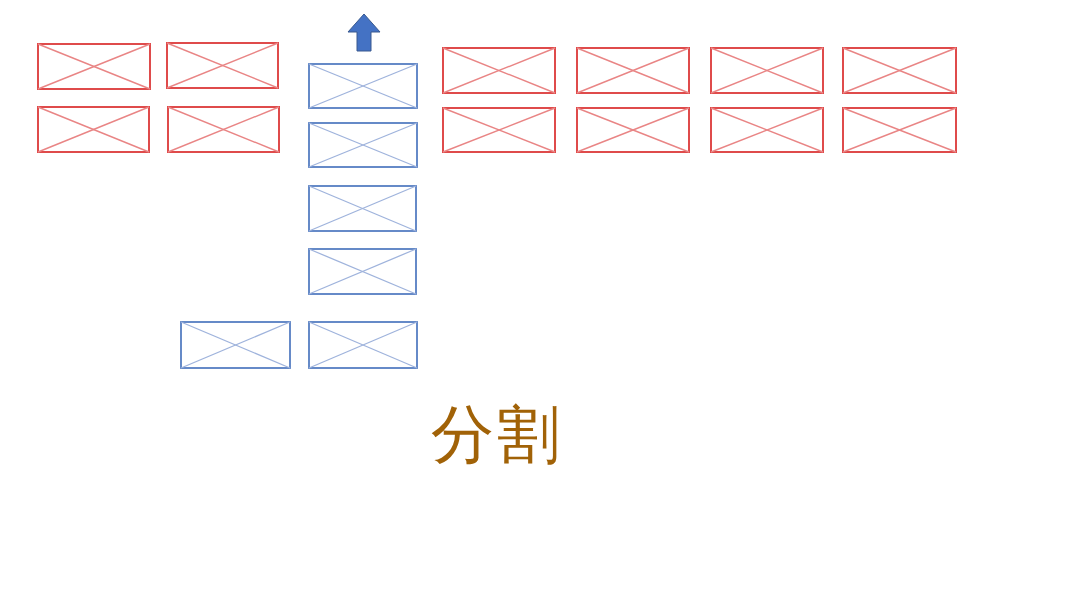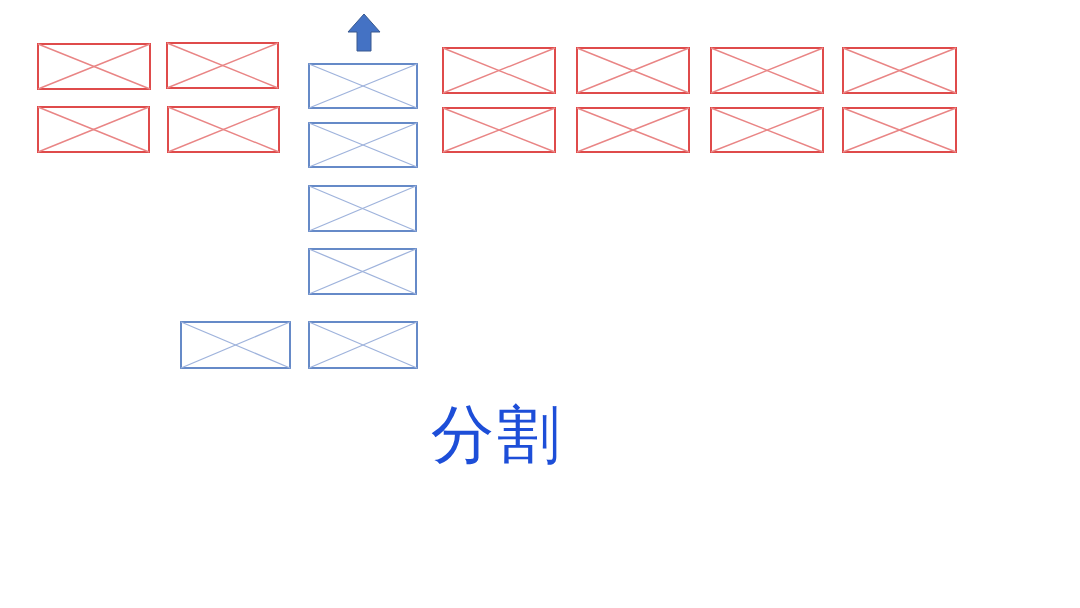--- a/index.html
+++ b/index.html
@@ -25,21 +25,21 @@
   }
   .slide-title {
     position: absolute;
     left: 417px;
     top: 398px;
     width: 160px;
     text-align: center;
     font-size: 63px;
     line-height: 1.15;
     font-weight: 500;
-    color: #1d4ed8;
+    color: #a16207;
     letter-spacing: 3px;
     white-space: nowrap;
     user-select: none;
   }
 </style>
 </head>
 <body>
 
 <div class="slide">
   <svg class="diagram-svg" viewBox="0 0 1080 608" xmlns="http://www.w3.org/2000/svg">

